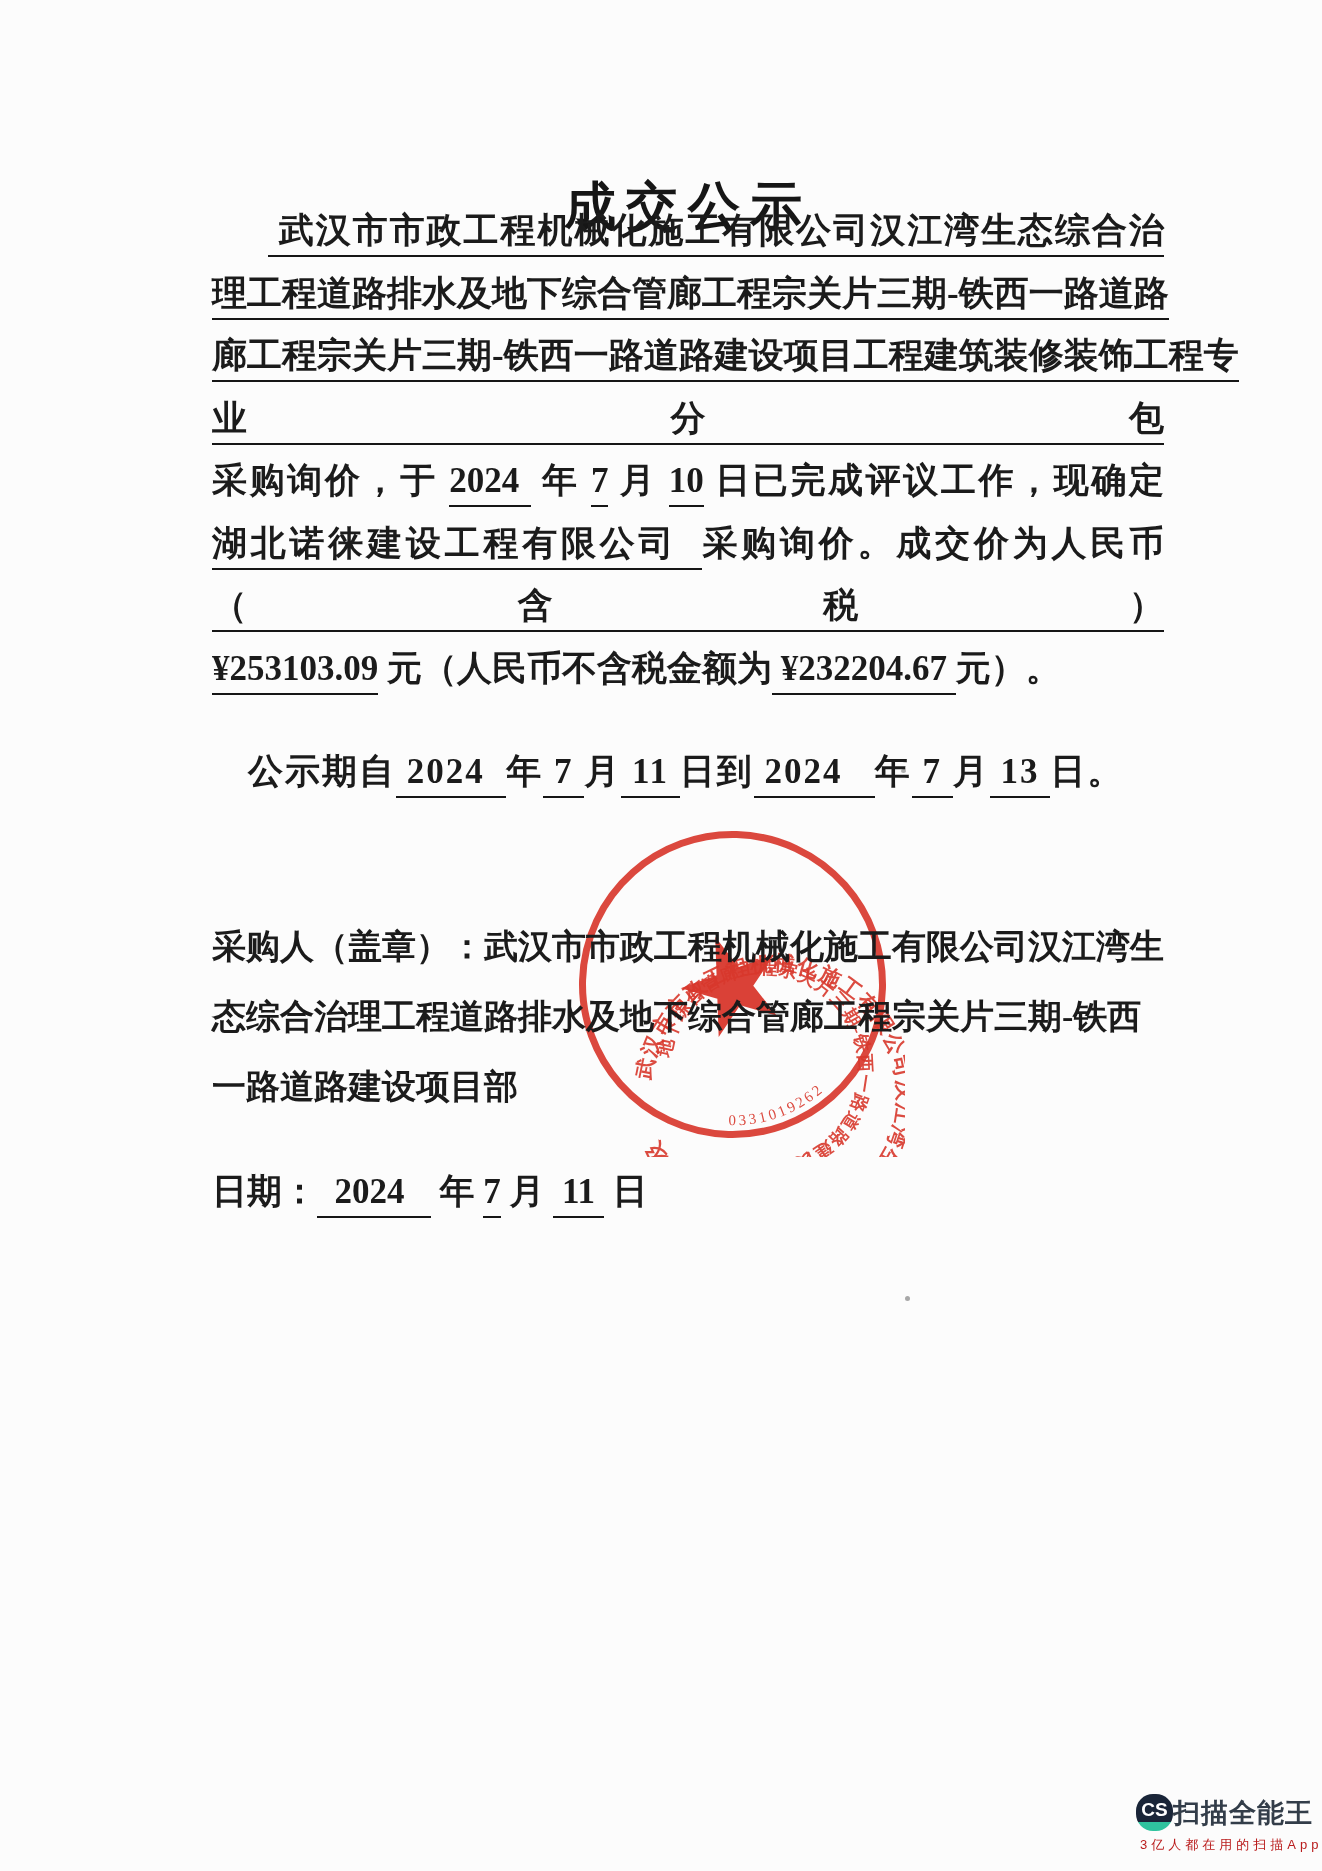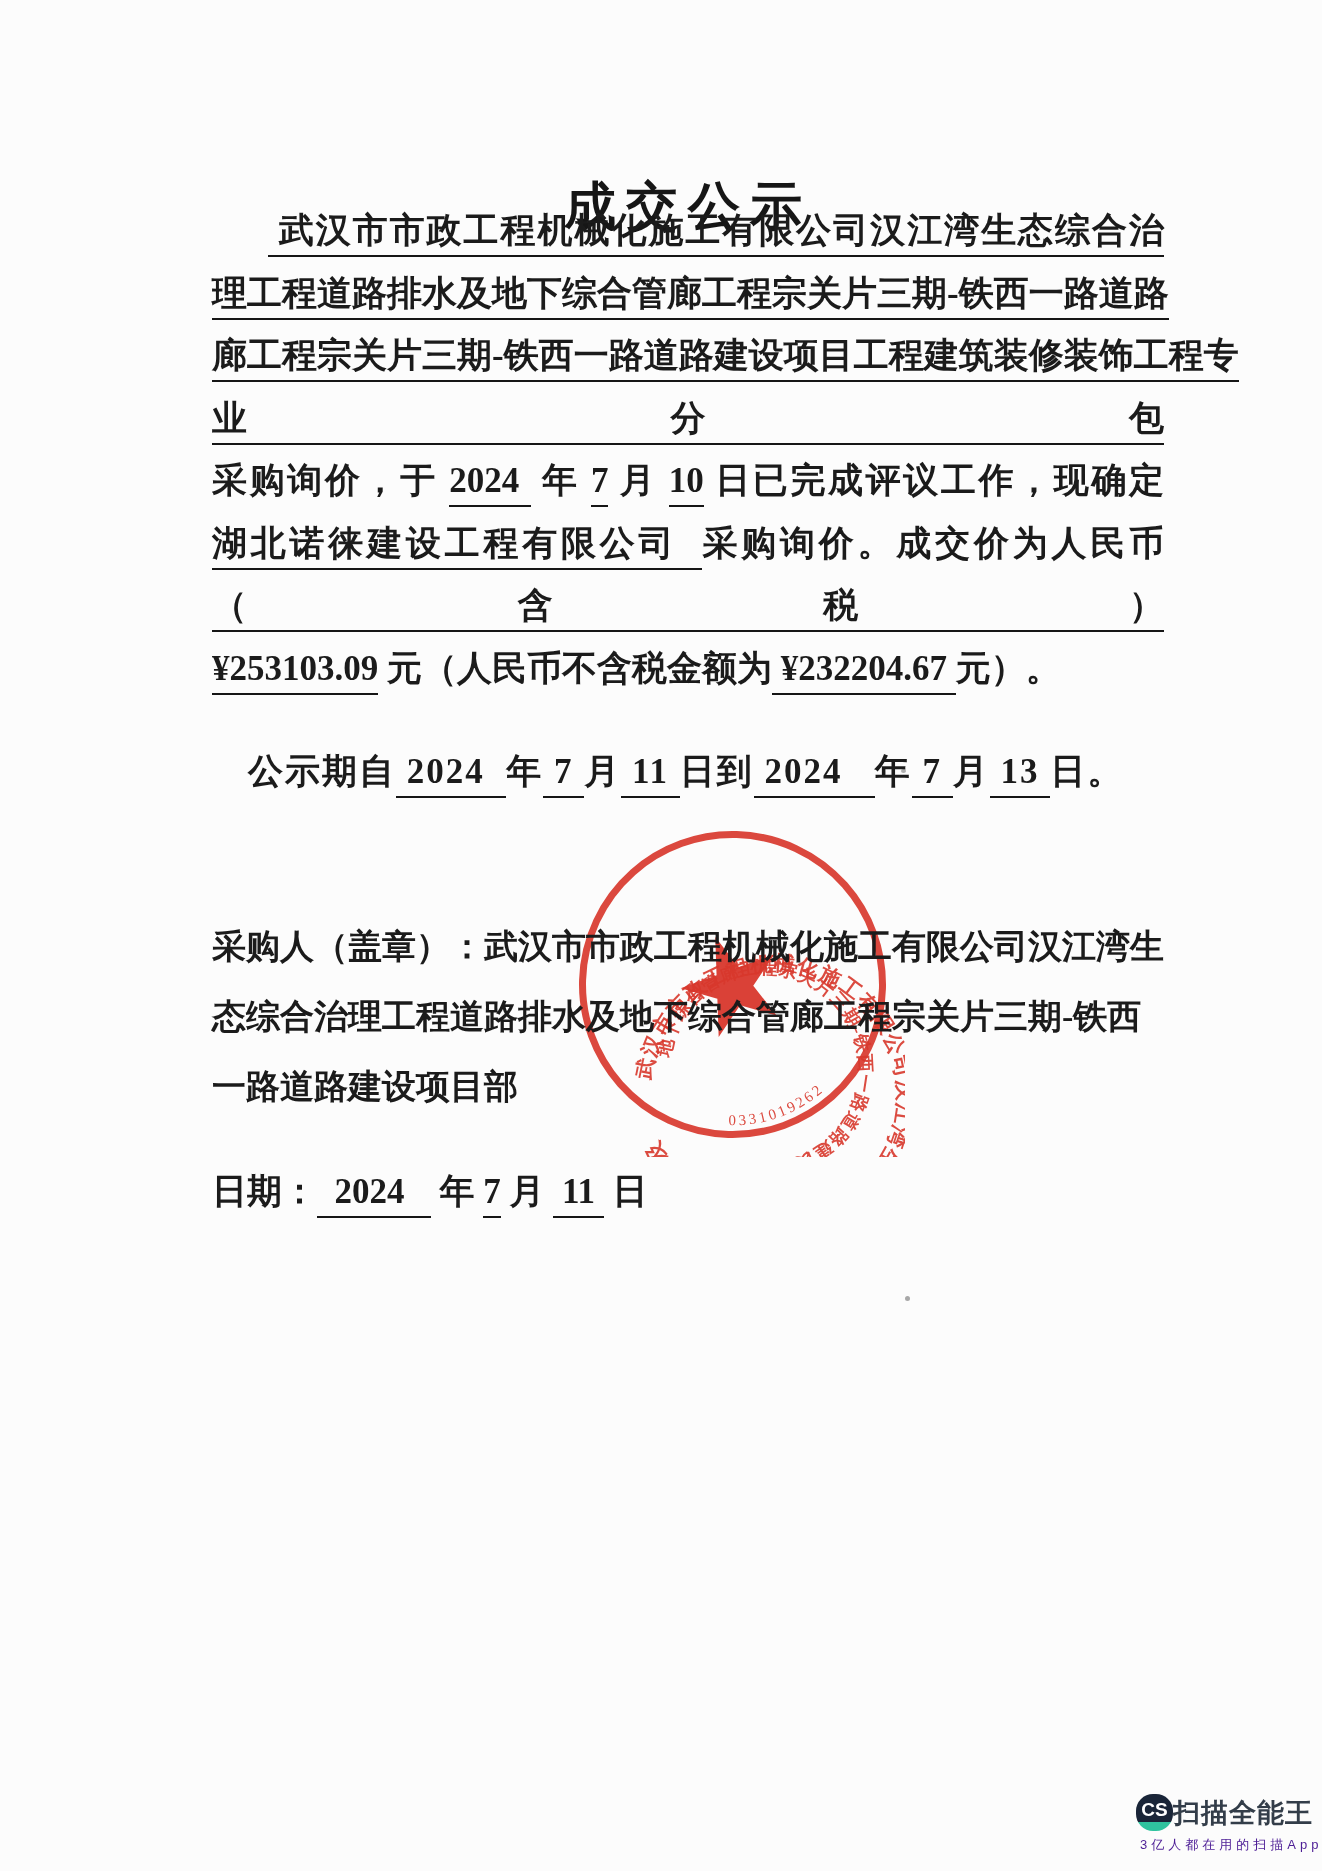--- a/index.html
+++ b/index.html
@@ -102,21 +102,21 @@
     font-size:27px;
     font-weight:700;
     color:#333d49;
     letter-spacing:1px;
     white-space:nowrap;
   }
   .wm-tagline{
     margin-top:5px;
     margin-left:4px;
     font-size:13px;
-    color:#4c1d95;
+    color:#b91c1c;
     letter-spacing:4px;
     white-space:nowrap;
   }
 </style>
 </head>
 <body>
 
 <div class="page">
 
   <div class="doc-title">成交公示</div>

